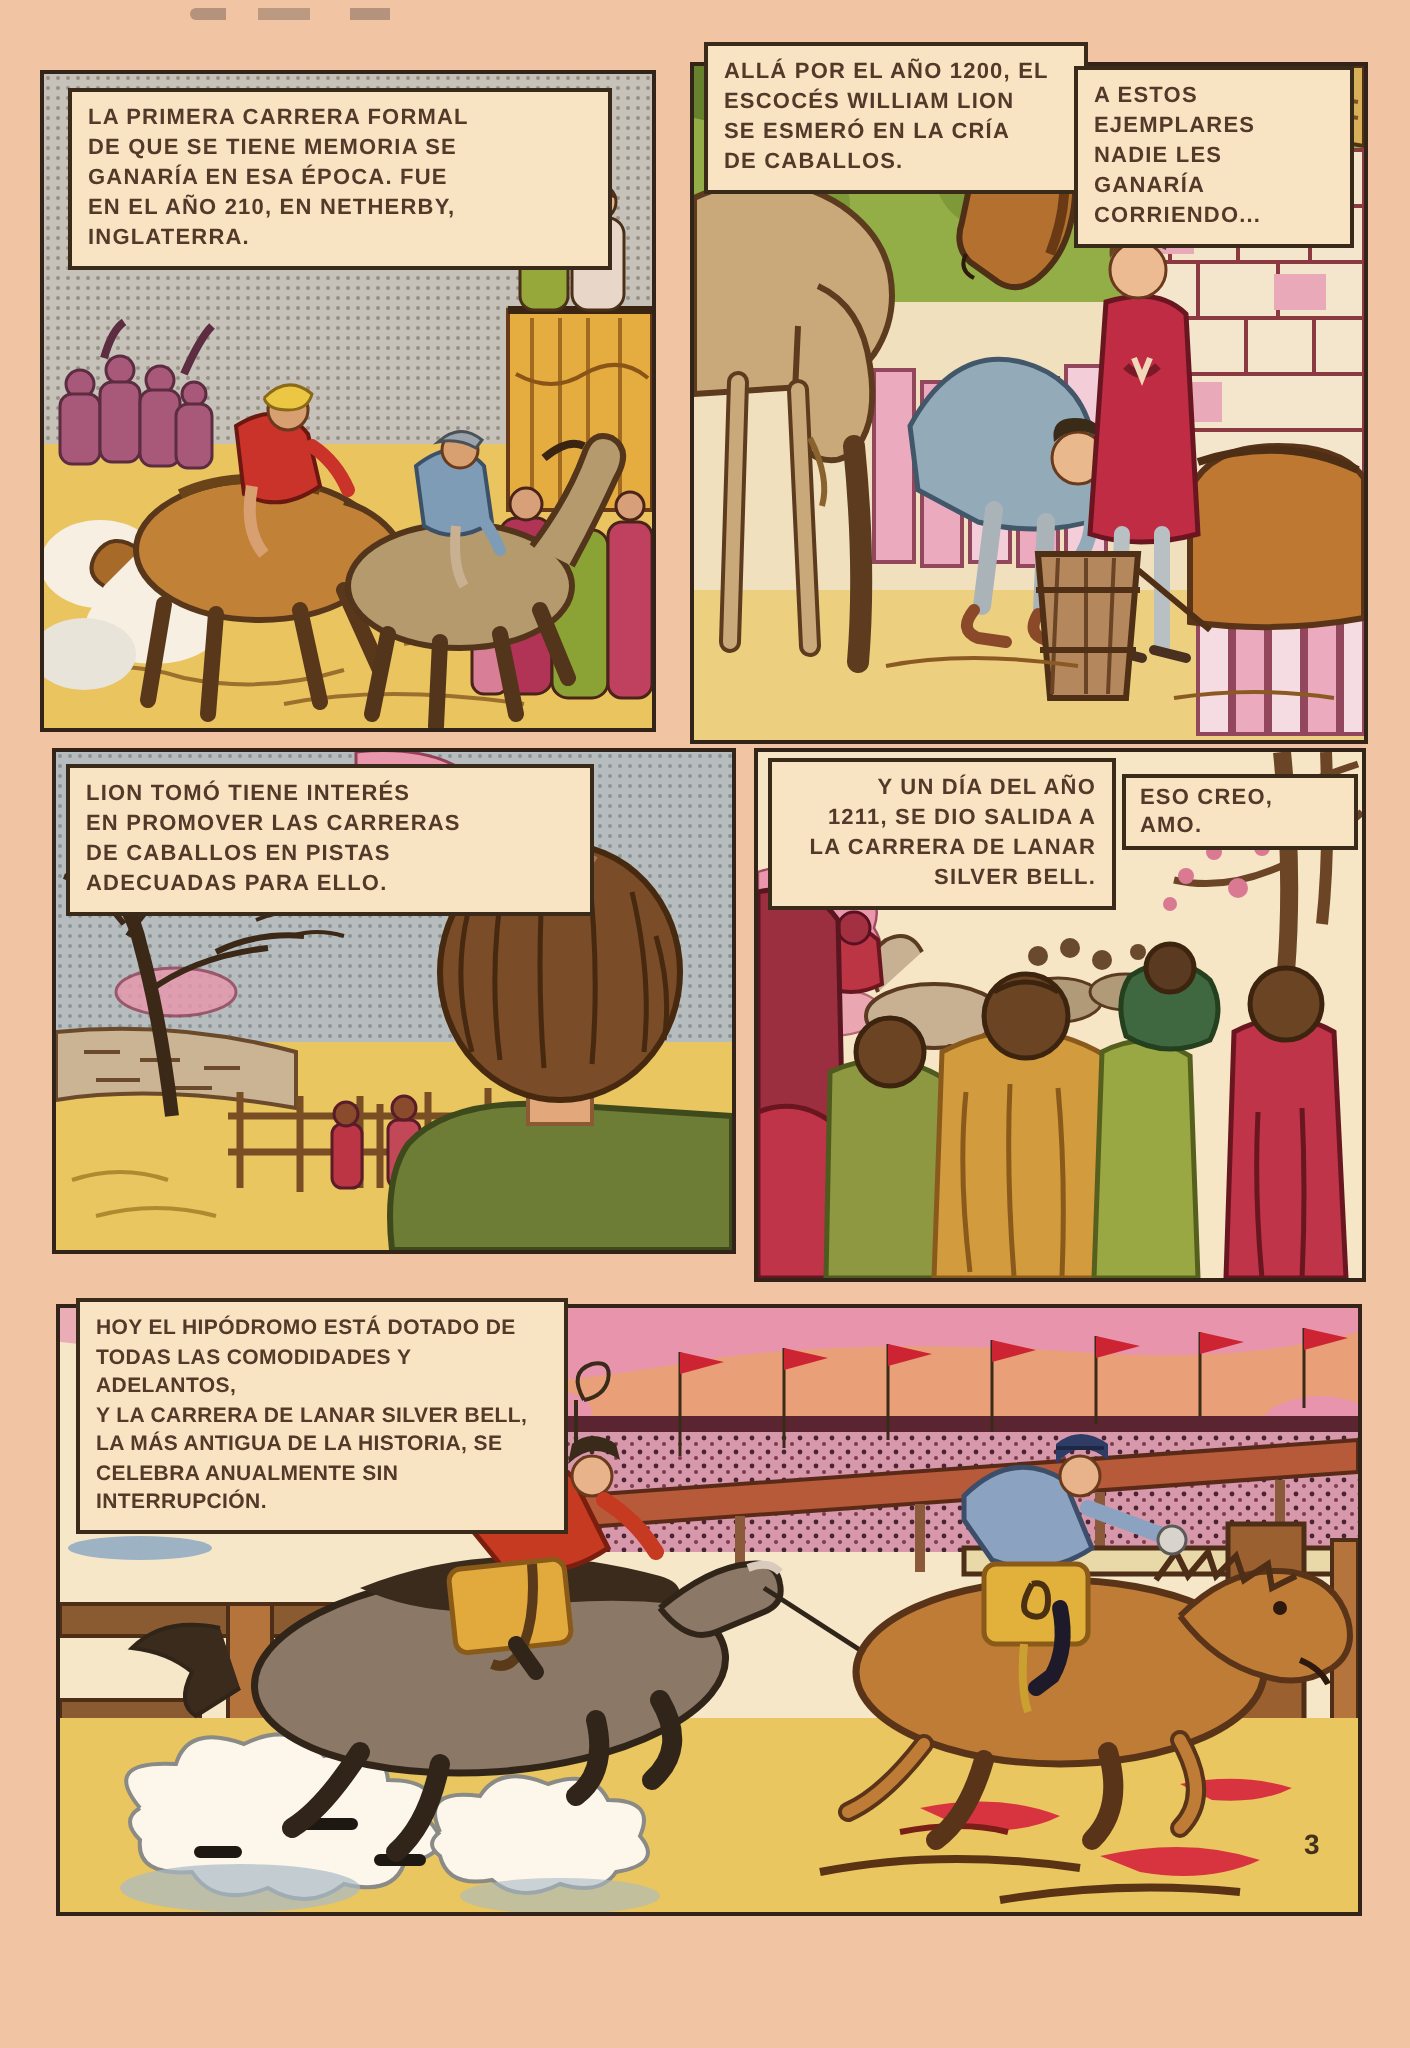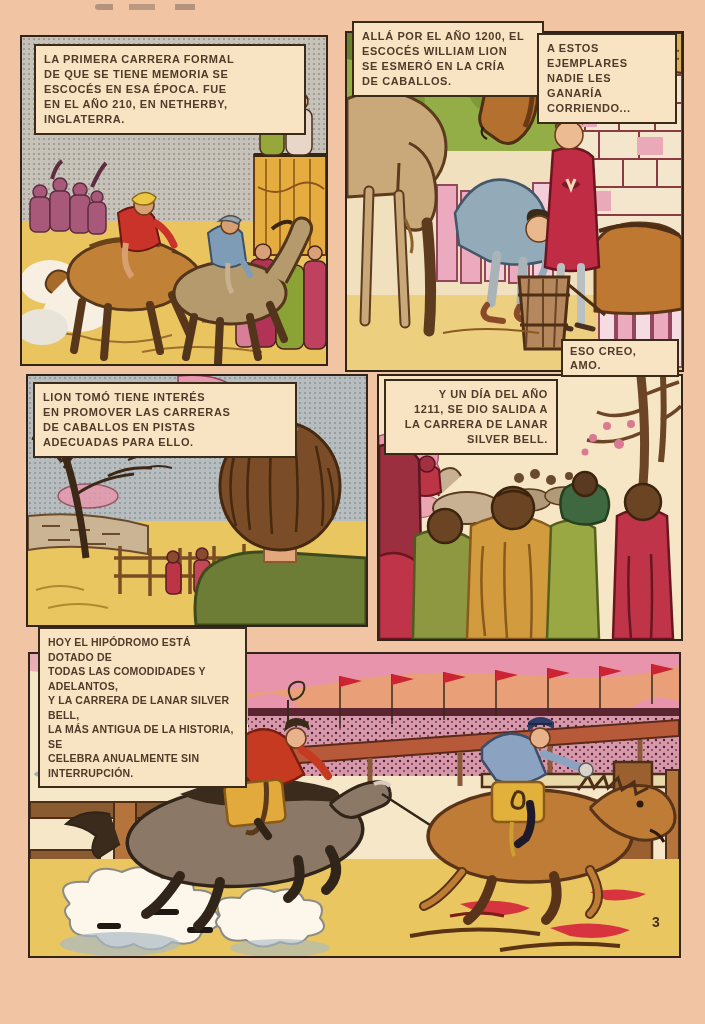--- a/index.html
+++ b/index.html
@@ -25,21 +25,21 @@
     font-weight:bold;
     font-size:11px;
     line-height:15px;
     letter-spacing:.6px;
     color:#53392a;
     white-space:pre-line;
     z-index:5;
   }
   .caption.small{font-size:10.5px;line-height:14.5px;letter-spacing:.2px;}
   .caption.center{text-align:right;}
-  .caption.speech{padding:3px 7px;font-size:11px;line-height:14px;}
+  .caption.speech{padding:3px 7px;font-size:11px;line-height:14px;margin-top:48px;}
   .page-number{
     position:absolute;left:652px;top:914px;z-index:6;
     font-weight:bold;font-size:14px;color:#45301e;letter-spacing:1px;
   }
   .print-smudge{position:absolute;top:4px;left:95px;width:130px;height:6px;z-index:1;
     background:linear-gradient(90deg,#6a564a 0 18px,transparent 18px 34px,#7a6456 34px 60px,transparent 60px 80px,#6a564a 80px 100px,transparent 100px);
     opacity:.45;border-radius:3px;}
 </style>
 </head>
 <body>
@@ -438,21 +438,21 @@
         <rect x="462" y="128" width="52" height="40" rx="6" fill="#e2b13c" stroke="#8a5a18" stroke-width="2.5"></rect>
         <path d="M486,138 q8,-2 8,8 q0,10 -8,8 q-8,-2 0,-16" fill="none" stroke="#4a3010" stroke-width="3"></path>
         <path d="M500,150 q4,20 -4,34 l-8,6" stroke="#1e1a2a" stroke-width="8" fill="none" stroke-linecap="round"></path>
         <path d="M482,168 q-2,22 2,34" stroke="#caa030" stroke-width="4" fill="none"></path>
       </g>
     </svg>
   </div>
 
   <div class="caption" style="left:34px;top:44px;width:272px;">LA PRIMERA CARRERA FORMAL
 DE QUE SE TIENE MEMORIA SE
-ESCOCÉS EN ESA ÉPOCA. FUE
+GANARÍA EN ESA ÉPOCA. FUE
 EN EL AÑO 210, EN NETHERBY,
 INGLATERRA.</div>
 
   <div class="caption" style="left:352px;top:21px;width:192px;">ALLÁ POR EL AÑO 1200, EL
 ESCOCÉS WILLIAM LION
 SE ESMERÓ EN LA CRÍA
 DE CABALLOS.</div>
 
   <div class="caption" style="left:537px;top:33px;width:140px;">A ESTOS EJEMPLARES
 NADIE LES GANARÍA
@@ -463,20 +463,20 @@
   <div class="caption" style="left:33px;top:382px;width:264px;">LION TOMÓ TIENE INTERÉS
 EN PROMOVER LAS CARRERAS
 DE CABALLOS EN PISTAS
 ADECUADAS PARA ELLO.</div>
 
   <div class="caption center" style="left:384px;top:379px;width:174px;">Y UN DÍA DEL AÑO
 1211, SE DIO SALIDA A
 LA CARRERA DE LANAR
 SILVER BELL.</div>
 
-  <div class="caption small" style="left:38px;top:627px;width:209px;">HOY EL HIPÓDROMO ESTÁ DOTADO DE
+  <div class="caption small" style="left:38px;top:649px;width:246px;">HOY EL HIPÓDROMO ESTÁ DOTADO DE
 TODAS LAS COMODIDADES Y ADELANTOS,
 Y LA CARRERA DE LANAR SILVER BELL,
 LA MÁS ANTIGUA DE LA HISTORIA, SE
 CELEBRA ANUALMENTE SIN INTERRUPCIÓN.</div>
 
   <div class="page-number">3</div>
 </div>
 
 </body></html>

